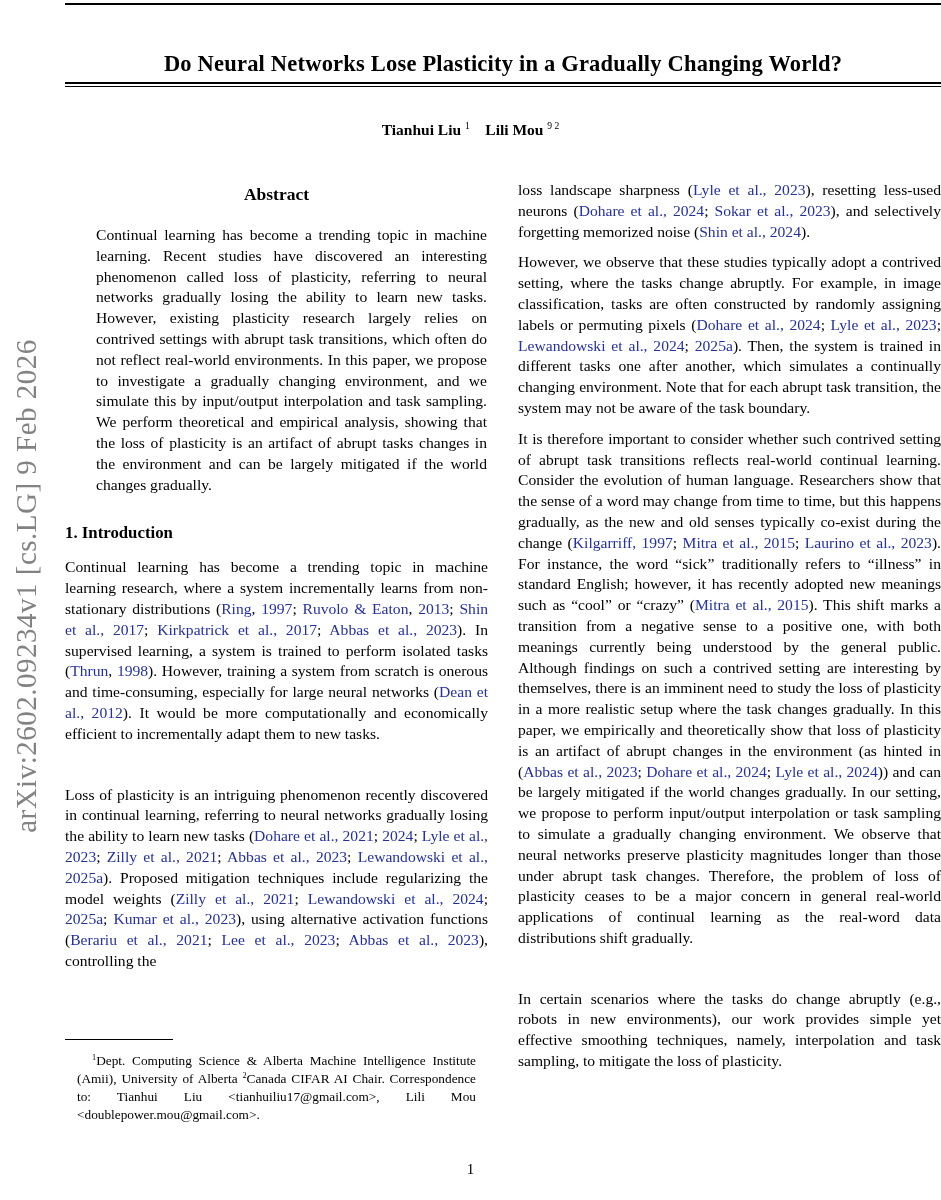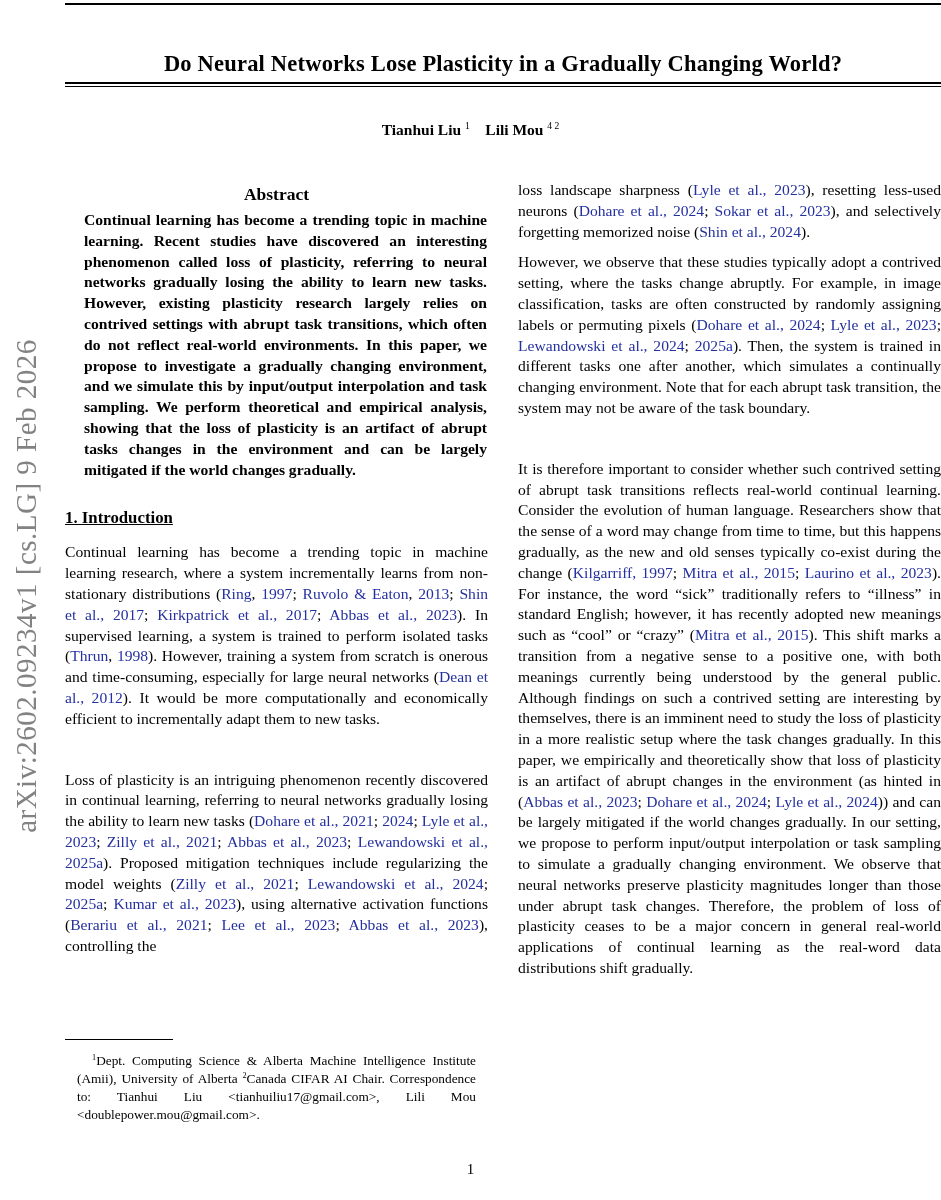--- a/index.html
+++ b/index.html
@@ -22,24 +22,24 @@
   
   .arxiv-banner { position:absolute; left:-352px; top:568px; width:760px; height:36px;
     transform:rotate(-90deg); text-align:center; font-size:29px; letter-spacing:0.5px;
     color:var(--banner-gray,#828282); white-space:nowrap; }
   
   .col { position:absolute; top:180px; width:423px; text-align:justify;
     font-size:15.6px; line-height:20.8px; }
   .col-left { left:65px; }
   .col-right { left:518px; }
   .abstract-heading { text-align:center; font-size:17.5px; font-weight:bold;
-    margin:3px 0 5px 0; line-height:22px; }
-  .abstract-body { margin:0 1px 0 19px;font-weight:bold; }
+    margin:3px 0 20px 0; line-height:22px; }
+  .abstract-body { margin:0 1px 0 31px; }
   .section-heading { font-size:16.8px; font-weight:bold; text-align:left;
-    margin:27px 0 13px 0; line-height:22px;text-decoration:underline; }
+    margin:27px 0 13px 0; line-height:22px; }
   .para { margin:0 0 10px 0;font-family:Liberation Serif, serif; }
   .para:last-child { margin-bottom:0;margin-top:40px; }
   .cite { color:var(--cite-blue,#2430a0); }
   
   .footnote { position:absolute; left:65px; top:1039px; width:423px;
     font-size:13.3px; line-height:17.9px; text-align:justify; }
   .footnote-rule { width:108px; height:0; border-top:1.3px solid #000; margin:0 0 4px 0; }
   .footnote-text { margin:12px; text-indent:15px; }
   .page-number { position:absolute; left:0; top:1161px; width:941px; text-align:center;
     font-size:15px; }
@@ -48,39 +48,40 @@
 <body>
 
 <div class="page">
 
   <div class="rule-top"></div>
 
   <div class="title">Do Neural Networks Lose Plasticity in a Gradually Changing World?</div>
 
   <div class="rule-double"></div>
 
-  <div class="authors">Tianhui Liu <sup>1</sup>  Lili Mou <sup>4 2</sup></div>
+  <div class="authors">Tianhui Liu <sup>1</sup>  Lili Mou <sup>9 2</sup></div>
 
   <div class="arxiv-banner">arXiv:2602.09234v1  [cs.LG]  9 Feb 2026</div>
 
   <div class="col col-left">
     <div class="abstract-heading">Abstract</div>
     <div class="abstract-body">Continual learning has become a trending topic in machine learning. Recent studies have discovered an interesting phenomenon called loss of plasticity, referring to neural networks gradually losing the ability to learn new tasks. However, existing plasticity research largely relies on contrived settings with abrupt task transitions, which often do not reflect real-world environments. In this paper, we propose to investigate a gradually changing environment, and we simulate this by input/output interpolation and task sampling. We perform theoretical and empirical analysis, showing that the loss of plasticity is an artifact of abrupt tasks changes in the environment and can be largely mitigated if the world changes gradually.</div>
     <div class="section-heading">1. Introduction</div>
     <div>
         <p class="para">Continual learning has become a trending topic in machine learning research, where a system incrementally learns from non-stationary distributions (<span class="cite">Ring</span>, <span class="cite">1997</span>; <span class="cite">Ruvolo &amp; Eaton</span>, <span class="cite">2013</span>; <span class="cite">Shin et al., 2017</span>; <span class="cite">Kirkpatrick et al., 2017</span>; <span class="cite">Abbas et al., 2023</span>). In supervised learning, a system is trained to perform isolated tasks (<span class="cite">Thrun</span>, <span class="cite">1998</span>). However, training a system from scratch is onerous and time-consuming, especially for large neural networks (<span class="cite">Dean et al., 2012</span>). It would be more computationally and economically efficient to incrementally adapt them to new tasks.</p>
         <p class="para">Loss of plasticity is an intriguing phenomenon recently discovered in continual learning, referring to neural networks gradually losing the ability to learn new tasks (<span class="cite">Dohare et al., 2021</span>; <span class="cite">2024</span>; <span class="cite">Lyle et al., 2023</span>; <span class="cite">Zilly et al., 2021</span>; <span class="cite">Abbas et al., 2023</span>; <span class="cite">Lewandowski et al., 2025a</span>). Proposed mitigation techniques include regularizing the model weights (<span class="cite">Zilly et al., 2021</span>; <span class="cite">Lewandowski et al., 2024</span>; <span class="cite">2025a</span>; <span class="cite">Kumar et al., 2023</span>), using alternative activation functions (<span class="cite">Berariu et al., 2021</span>; <span class="cite">Lee et al., 2023</span>; <span class="cite">Abbas et al., 2023</span>), controlling the</p>
       </div>
   </div>
 
   <div class="col col-right">
     <div>
         <p class="para">loss landscape sharpness (<span class="cite">Lyle et al., 2023</span>), resetting less-used neurons (<span class="cite">Dohare et al., 2024</span>; <span class="cite">Sokar et al., 2023</span>), and selectively forgetting memorized noise (<span class="cite">Shin et al., 2024</span>).</p>
         <p class="para">However, we observe that these studies typically adopt a contrived setting, where the tasks change abruptly. For example, in image classification, tasks are often constructed by randomly assigning labels or permuting pixels (<span class="cite">Dohare et al., 2024</span>; <span class="cite">Lyle et al., 2023</span>; <span class="cite">Lewandowski et al., 2024</span>; <span class="cite">2025a</span>). Then, the system is trained in different tasks one after another, which simulates a continually changing environment. Note that for each abrupt task transition, the system may not be aware of the task boundary.</p>
         <p class="para">It is therefore important to consider whether such contrived setting of abrupt task transitions reflects real-world continual learning. Consider the evolution of human language. Researchers show that the sense of a word may change from time to time, but this happens gradually, as the new and old senses typically co-exist during the change (<span class="cite">Kilgarriff, 1997</span>; <span class="cite">Mitra et al., 2015</span>; <span class="cite">Laurino et al., 2023</span>). For instance, the word “sick” traditionally refers to “illness” in standard English; however, it has recently adopted new meanings such as “cool” or “crazy” (<span class="cite">Mitra et al., 2015</span>). This shift marks a transition from a negative sense to a positive one, with both meanings currently being understood by the general public. Although findings on such a contrived setting are interesting by themselves, there is an imminent need to study the loss of plasticity in a more realistic setup where the task changes gradually. In this paper, we empirically and theoretically show that loss of plasticity is an artifact of abrupt changes in the environment (as hinted in (<span class="cite">Abbas et al., 2023</span>; <span class="cite">Dohare et al., 2024</span>; <span class="cite">Lyle et al., 2024</span>)) and can be largely mitigated if the world changes gradually. In our setting, we propose to perform input/output interpolation or task sampling to simulate a gradually changing environment. We observe that neural networks preserve plasticity magnitudes longer than those under abrupt task changes. Therefore, the problem of loss of plasticity ceases to be a major concern in general real-world applications of continual learning as the real-word data distributions shift gradually.</p>
+        <p class="para">In certain scenarios where the tasks do change abruptly (e.g., robots in new environments), our work provides simple yet effective smoothing techniques, namely, interpolation and task sampling, to mitigate the loss of plasticity.</p>
       </div>
   </div>
 
   <div class="footnote">
     <div class="footnote-rule"></div>
     <p class="footnote-text"><sup>1</sup>Dept. Computing Science &amp; Alberta Machine Intelligence Institute (Amii), University of Alberta <sup>2</sup>Canada CIFAR AI Chair. Correspondence to: Tianhui Liu &lt;tianhuiliu17@gmail.com&gt;, Lili Mou &lt;doublepower.mou@gmail.com&gt;.</p>
   </div>
 
   <div class="page-number">1</div>
 

